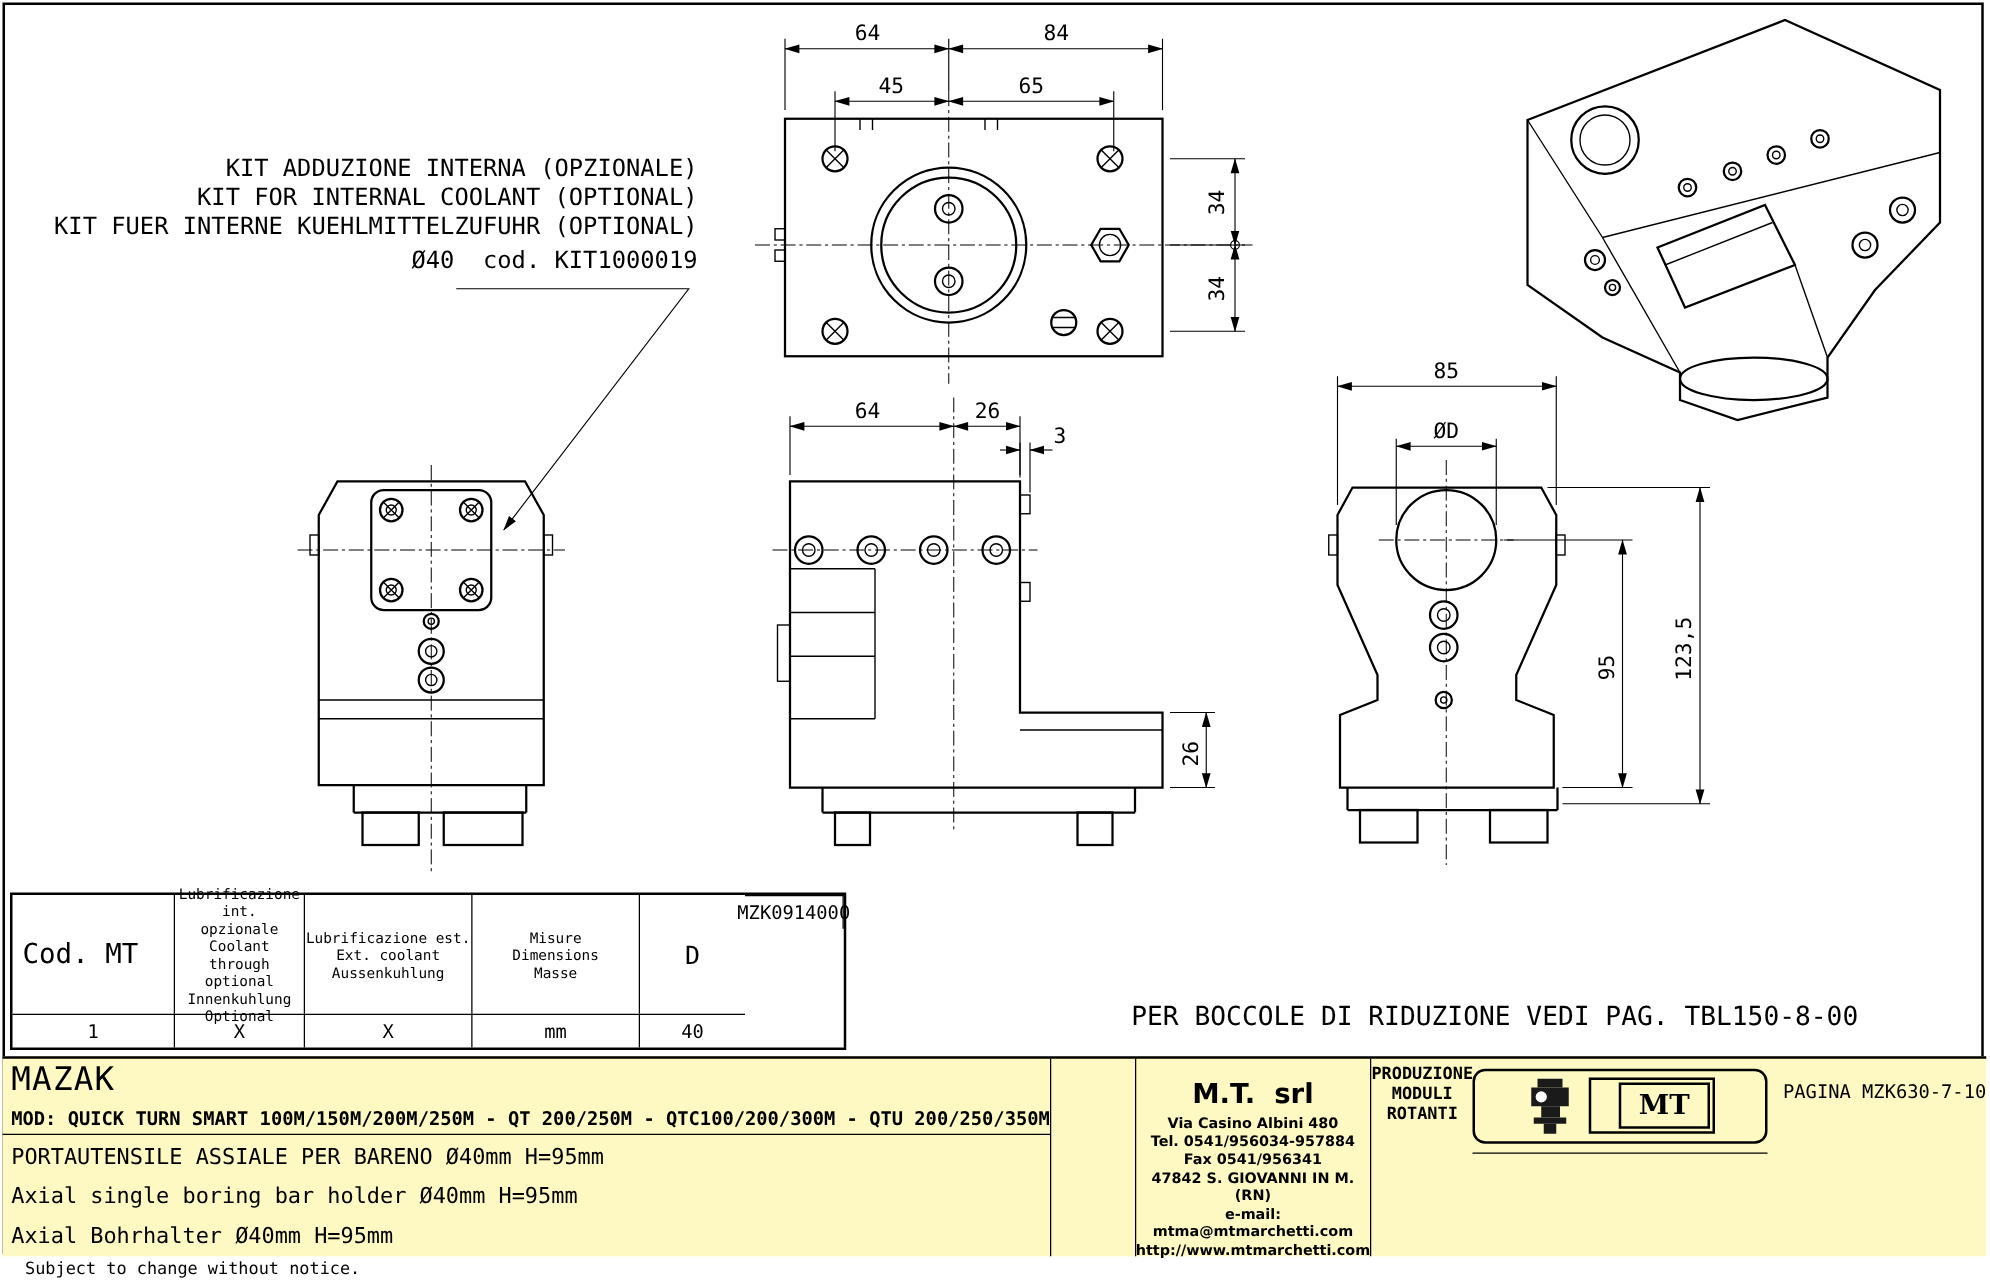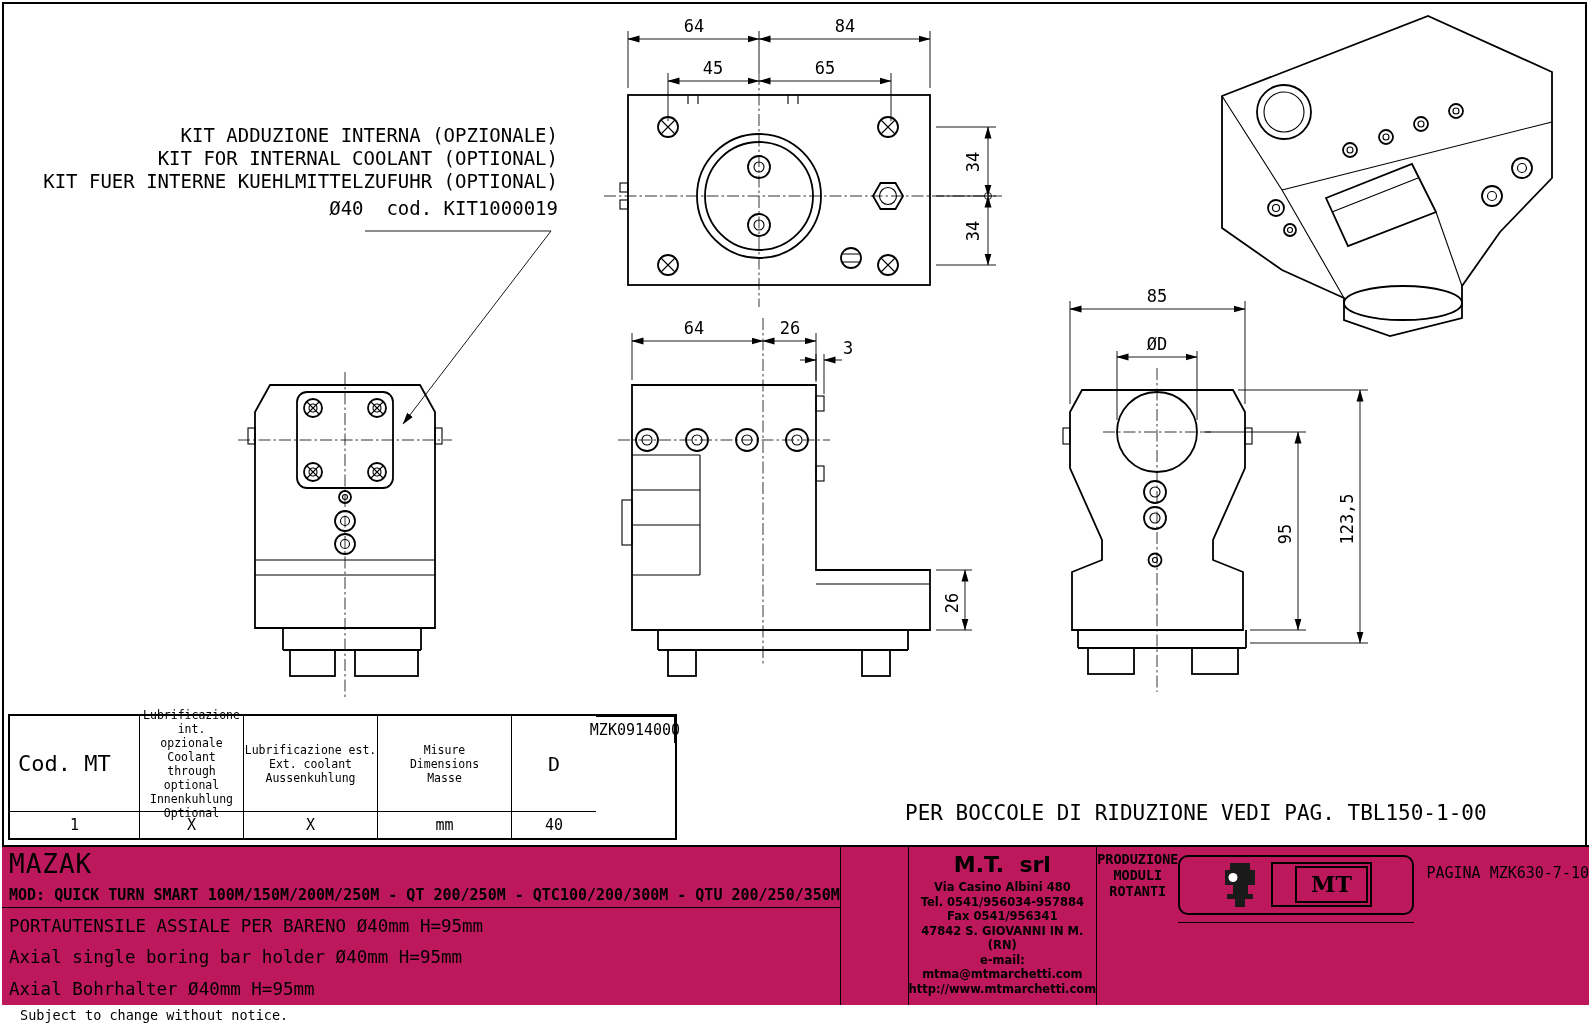--- a/index.html
+++ b/index.html
@@ -17,27 +17,27 @@
   .kit-note div{white-space:pre;}
   .kit-note .code-line{margin-top:4px;}
   .bushing-note{position:absolute;left:905px;top:740px;font-size:21px;line-height:29.5px;white-space:pre;}
   .spec-table{position:absolute;left:8px;top:714px;border:2px solid #000;display:grid;grid-template-columns:130px 104px 134px 134px 84px 79px;background:#fff;}
   .st{border-right:1.2px solid #000;display:flex;align-items:center;justify-content:center;text-align:center;white-space:pre-line;}
   .st.last{border-right:none;}
   .st-h{height:95px;font-size:11.5px;line-height:14px;}
   .st-h.big{font-size:22px;justify-content:flex-start;padding-left:8px;text-align:left;white-space:pre;}
   .st-h.dcol{font-size:20px;}
   .st-d{height:27px;border-top:1.2px solid #000;font-size:15px;}
-  .title-block{position:absolute;left:2px;top:845px;width:1587px;height:160px;border-top:2px solid #000;display:flex;background:#be185d;}
+  .title-block{position:absolute;left:2px;top:845px;width:1587px;height:160px;border-top:2px solid #000;display:flex;background:#fef9c3;}
   .tb-left{width:921px;border-right:1.5px solid #000;display:flex;flex-direction:column;}
   .tb-brand{height:33px;font-size:26px;letter-spacing:1px;padding:2px 0 0 7px;}
   .tb-models{height:30px;font-size:15px;font-weight:bold;padding:7px 0 0 7px;border-bottom:1.5px solid #000;white-space:pre;}
   .tb-desc{flex:1;padding:3px 0 0 7px;font-size:17.5px;line-height:31.5px;}
   .tb-empty{width:163px;border-right:1.5px solid #000;}
-  .tb-company{width:224px;border-right:1.5px solid #000;text-align:center;font-family:"DejaVu Sans",sans-serif;padding-top:5px;}
+  .tb-company{width:224px;border-right:1.5px solid #000;text-align:center;font-family:"DejaVu Sans",sans-serif;padding-top:16px;}
   .tbc-name{font-size:22px;font-weight:bold;white-space:pre;margin-bottom:3px;}
   .tbc-line{font-size:11.5px;line-height:14.5px;font-weight:bold;}
   .tb-right{flex:1;display:flex;flex-direction:row;}
   .tb-production{height:21px;font-size:13.5px;font-weight:bold;text-align:center;padding-top:4px;}
   .tb-logo-row{height:76px;border-bottom:1.5px solid #000;display:flex;align-items:center;justify-content:center;}
   .mt-logo{width:236px;height:60px;border:2.5px solid #000;border-radius:10px;display:flex;align-items:center;justify-content:center;gap:12px;}
   .mt-box-outer{border:2px solid #000;padding:2px;}
   .mt-box-inner{border:2px solid #000;padding:0 14px;font-family:"DejaVu Serif",serif;font-weight:bold;font-size:22px;line-height:33px;margin-left:20px;}
   .tb-page{flex:1;font-size:15px;padding:17px 0 0 12px;white-space:pre;}
   .footer-notice{position:absolute;left:20px;top:1007px;font-size:13.5px;}
@@ -246,21 +246,21 @@
 </svg>
 
 <div class="kit-note">
   <div>KIT ADDUZIONE INTERNA (OPZIONALE)</div>
   <div>KIT FOR INTERNAL COOLANT (OPTIONAL)</div>
   <div>KIT FUER INTERNE KUEHLMITTELZUFUHR (OPTIONAL)</div>
   <div class="code-line">Ø40  cod. KIT1000019</div>
 </div>
 
 <div class="bushing-note">
-  <div>PER BOCCOLE DI RIDUZIONE VEDI PAG. TBL150-1-00</div>
+  <div>PER BOCCOLE DI RIDUZIONE VEDI PAG. TBL150-8-00</div>
   <div>FOR REDUCING BUSHINGS SEE PAGE TBL150-1-00</div>
   <div>FUR REDUZIERBUCHSE SIEHE SEITE TBL150-1-00</div>
 </div>
 
 <div class="spec-table">
   <div class="st st-h big">Cod. MT</div>
   <div class="st st-h">Lubrificazione int.
 opzionale
 Coolant through
 optional

